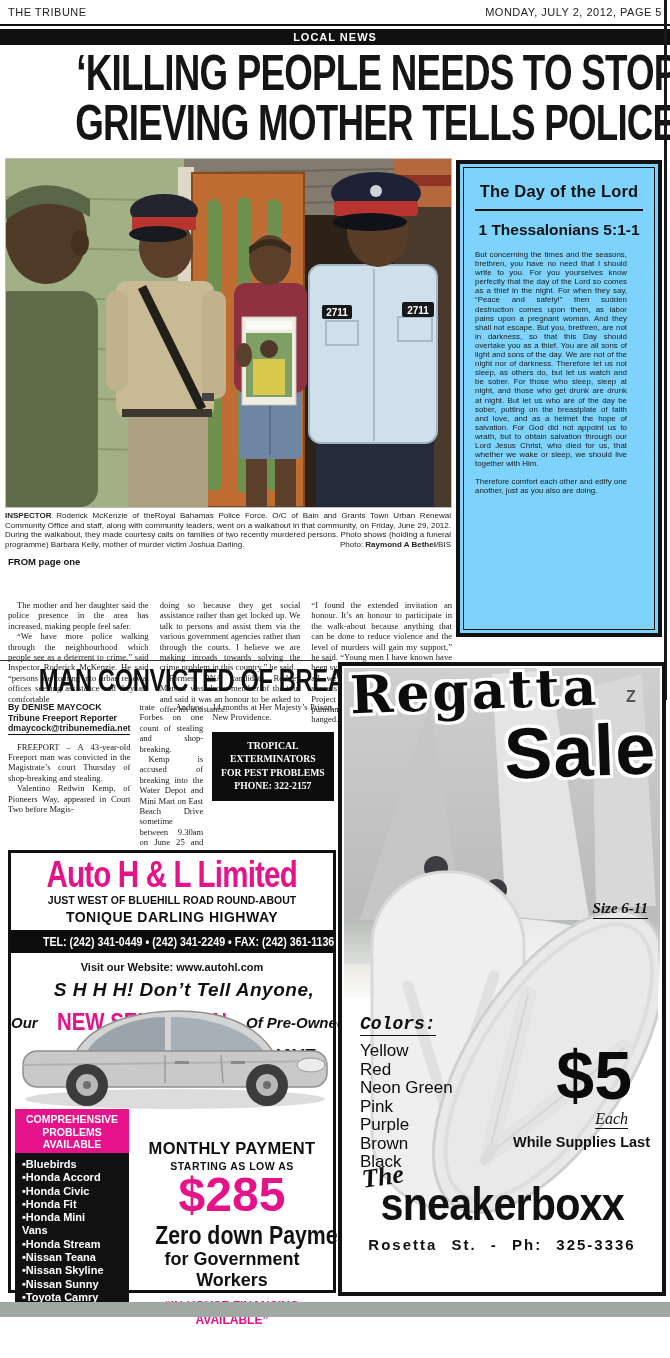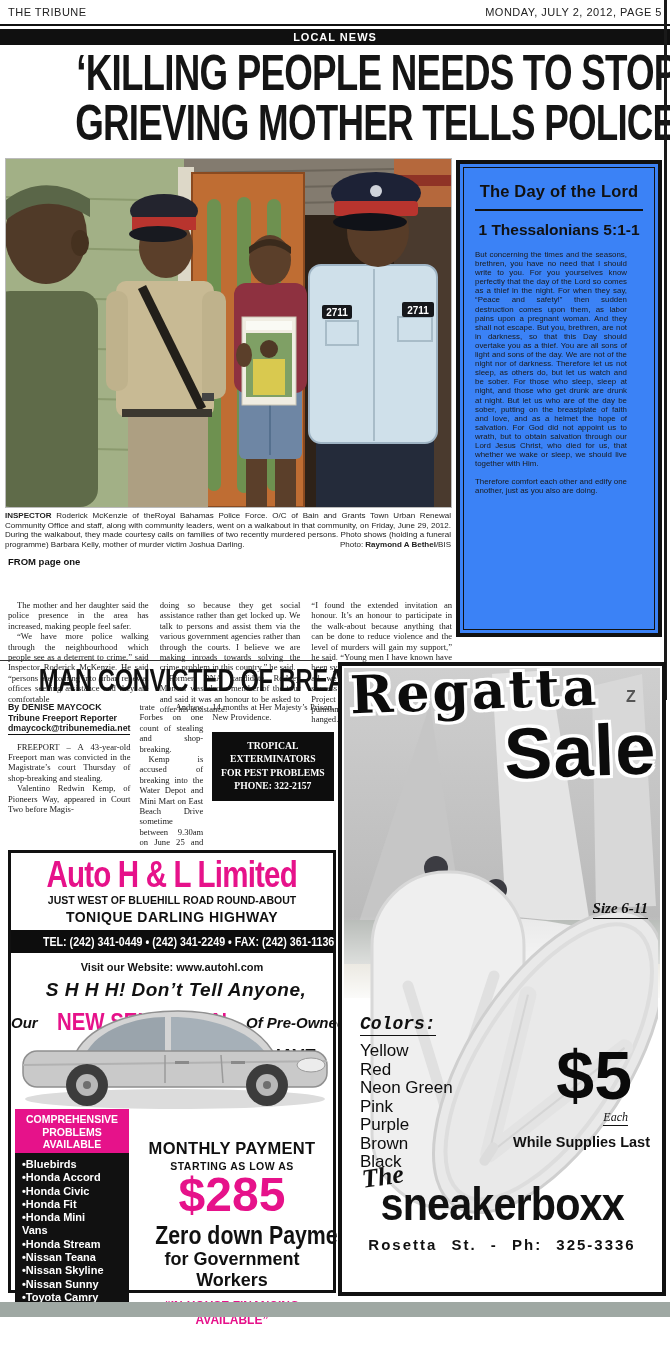--- a/index.html
+++ b/index.html
@@ -16,21 +16,21 @@
   .caption{left:5px;top:511px;width:446px;font-size:8px;line-height:9.6px;text-align:justify;color:#222;}
   .caption b{font-weight:bold;}
   .photo-credit{left:5px;top:540px;width:446px;font-size:8px;text-align:right;color:#222;}
   
   .from-line{left:8px;top:556px;font-size:9.5px;font-weight:bold;}
   .article-cols{left:8px;top:600px;width:444px;display:flex;gap:11px;}
   .article-cols .col{flex:1;font-family:"Liberation Serif",serif;font-size:8.6px;line-height:10.4px;text-align:justify;color:#1a1a1a;}
   .article-cols p{margin:0 0 0 0;text-indent:9px;}
   .article-cols p.nofirst{text-indent:0;}
   
-  .scripture{left:456px;top:160px;width:206px;height:477px;border:4px solid #111;background:#3b82f6;box-sizing:border-box;}
+  .scripture{left:456px;top:160px;width:206px;height:477px;border:4px solid #111;background:#7dd3fc;box-sizing:border-box;}
   .scripture-inner{position:absolute;left:3px;top:3px;right:3px;bottom:3px;border:1px solid #111;padding:14px 11px 0 11px;box-sizing:border-box;}
   .scripture-title{text-align:center;font-size:16.5px;font-weight:bold;letter-spacing:.2px;}
   .scripture-divider{width:100%;height:2px;background:#111;margin:8px auto 10px auto;}
   .scripture-ref{text-align:center;font-size:15.5px;font-weight:bold;margin-bottom:11px;}
   .scripture-body{font-size:7.9px;line-height:9.1px;text-align:justify;color:#1a1a1a;}
   .scripture-body p{margin:0 16px 9px 0;}
   
   .divider-line{left:0;top:660px;width:332px;height:1px;background:#333;}
   .breakin-headline{left:0;top:664px;width:332px;text-align:center;font-weight:900;}
   .breakin-headline .hl2{display:inline-block;font-size:29px;line-height:32px;letter-spacing:-.5px;transform:scaleX(.82) scaleY(1.05);transform-origin:center;white-space:nowrap;}
@@ -44,21 +44,21 @@
   .ext-box div{font-weight:bold;font-size:11px;line-height:13.5px;transform:scaleX(.88);transform-origin:center;white-space:nowrap;}
   
   .auto-ad{left:8px;top:850px;width:328px;height:443px;border:3px solid #111;box-sizing:border-box;background:#fff;}
   .auto-title{position:absolute;left:0;top:1px;width:100%;text-align:center;font-weight:900;}
   .auto-title span{display:inline-block;font-size:36px;letter-spacing:-1px;transform:scaleX(.82);transform-origin:center;white-space:nowrap;}
   .auto-sub1{position:absolute;left:0;top:41px;width:100%;text-align:center;font-size:10.5px;font-weight:bold;}
   .auto-sub2{position:absolute;left:0;top:56px;width:100%;text-align:center;font-size:14px;font-weight:bold;letter-spacing:.5px;}
   .auto-telbar{position:absolute;left:0;top:77px;width:100%;height:23px;background:#0d0d0d;color:#fff;text-align:center;}
   .auto-telbar span{display:inline-block;font-size:13px;font-weight:900;line-height:23px;transform:scaleX(.82);transform-origin:center;white-space:nowrap;}
   .auto-web{position:absolute;left:0;top:108px;width:100%;text-align:center;font-size:11px;font-weight:bold;}
-  .auto-shhh{position:absolute;left:4px;top:126px;width:100%;text-align:center;font-size:19px;font-weight:900;font-style:italic;letter-spacing:.5px;}
+  .auto-shhh{position:absolute;left:12px;top:126px;width:100%;text-align:center;font-size:19px;font-weight:900;font-style:italic;letter-spacing:.5px;}
   .auto-selrow{position:absolute;left:0;top:155px;width:100%;text-align:center;white-space:nowrap;}
   .auto-selrow .our,.auto-selrow .pre{font-size:15px;font-weight:900;font-style:italic;}
   .auto-selrow .newsel{display:inline-block;font-size:24px;font-weight:900;transform:scaleX(.85);transform-origin:center;vertical-align:-2px;}
   .auto-arrived{position:absolute;right:8px;top:192px;text-align:center;font-weight:900;}
   .auto-arrived div{display:inline-block;font-size:21px;line-height:21px;transform:scaleX(.85);transform-origin:center;white-space:nowrap;}
   .auto-car{position:absolute;left:4px;top:128px;width:318px;height:132px;}
   .auto-ins{position:absolute;left:4px;top:256px;width:114px;background:#e6128a;color:#fff;text-align:center;font-weight:900;font-size:10.5px;line-height:12.5px;padding:4px 0;}
   .auto-cars{position:absolute;left:4px;top:300px;width:114px;background:#111;color:#fff;font-weight:bold;font-size:11px;line-height:13.3px;padding:5px 16px 5px 7px;box-sizing:border-box;}
   .auto-right{position:absolute;left:122px;top:286px;width:198px;text-align:center;}
   .auto-monthly{font-size:16.5px;font-weight:900;letter-spacing:.3px;}
@@ -72,21 +72,21 @@
   .regatta-ad{left:338px;top:662px;width:328px;height:634px;border:4px solid #111;box-sizing:border-box;background:#fff;overflow:hidden;}
   .reg-photo{position:absolute;left:2px;top:2px;width:316px;height:330px;}
   .reg-fade{position:absolute;left:2px;top:250px;width:316px;height:90px;background:linear-gradient(to bottom,rgba(255,255,255,0),#ffffff);}
   .reg-title1{position:absolute;left:8px;top:-6px;transform:rotate(-2deg);font-family:"DejaVu Serif",serif;font-weight:900;font-size:52px;letter-spacing:3px;color:#0c0c0c;text-shadow:-3px -3px 0 #fff,3px -3px 0 #fff,-3px 3px 0 #fff,3px 3px 0 #fff,0 -3px 0 #fff,0 3px 0 #fff,-3px 0 0 #fff,3px 0 0 #fff;}
   .reg-title2{position:absolute;right:6px;top:44px;transform:rotate(-2deg);font-weight:900;font-size:72px;letter-spacing:1px;color:#0c0c0c;text-shadow:-3px -3px 0 #fff,3px -3px 0 #fff,-3px 3px 0 #fff,3px 3px 0 #fff,0 -3px 0 #fff,0 3px 0 #fff,-3px 0 0 #fff,3px 0 0 #fff;}
   .reg-flops{position:absolute;left:4px;top:200px;width:312px;height:430px;}
   .reg-size{position:absolute;right:14px;top:234px;font-family:"Liberation Serif",serif;font-style:italic;font-weight:bold;font-size:15px;border-bottom:1px solid #111;padding-bottom:1px;}
   .reg-colors-label{position:absolute;left:18px;top:348px;font-family:Liberation Mono, monospace;font-style:italic;font-weight:bold;font-size:18px;border-bottom:1.5px solid #111;padding-bottom:1px;}
   .reg-colors{position:absolute;left:18px;top:376px;font-size:17px;line-height:18.5px;font-weight:500;color:#0d0d0d;}
   .reg-price{position:absolute;right:30px;top:378px;font-size:68px;line-height:62px;font-weight:900;color:#0a0a0a;}
-  .reg-each{position:absolute;right:34px;top:444px;font-family:"Liberation Serif",serif;font-style:italic;font-size:12px;border-bottom:1px solid #111;}
+  .reg-each{position:absolute;right:34px;top:444px;font-family:"Liberation Serif",serif;font-style:italic;font-size:16px;border-bottom:1px solid #111;}
   .reg-supplies{position:absolute;right:12px;top:468px;font-size:14.5px;font-weight:bold;}
   .reg-the{position:absolute;left:20px;top:496px;transform:rotate(-8deg);font-family:"Liberation Serif",serif;font-style:italic;font-weight:bold;font-size:26px;}
   .reg-brand{position:absolute;left:0;top:510px;width:320px;text-align:center;}
   .reg-brand span{display:inline-block;font-size:47px;font-weight:900;letter-spacing:-1px;transform:scaleX(.88);transform-origin:center;white-space:nowrap;}
   .reg-addr{position:absolute;left:0;top:570px;width:320px;text-align:center;font-size:15px;font-weight:900;letter-spacing:2px;word-spacing:8px;}
   
   .footer-bar{left:0;top:1302px;width:670px;height:15px;background:#9fa8a3;}
   .right-edge{left:664px;top:0;width:3px;height:700px;background:#1a1a1a;}
 </style>
 </head>

